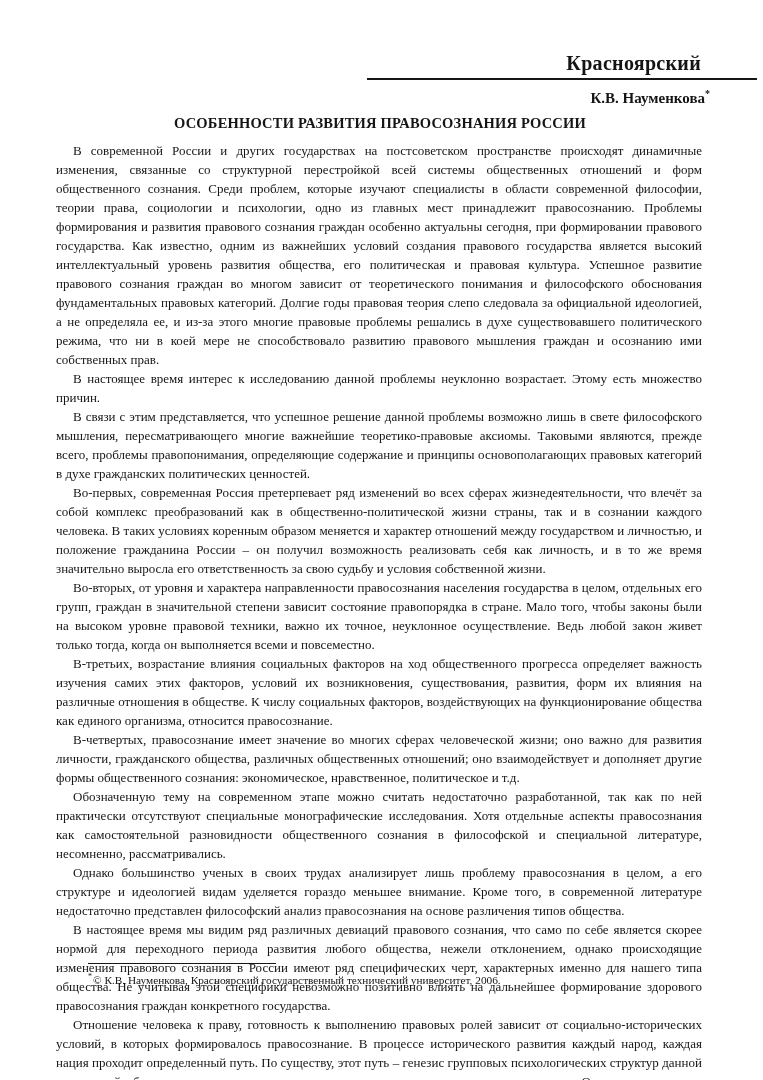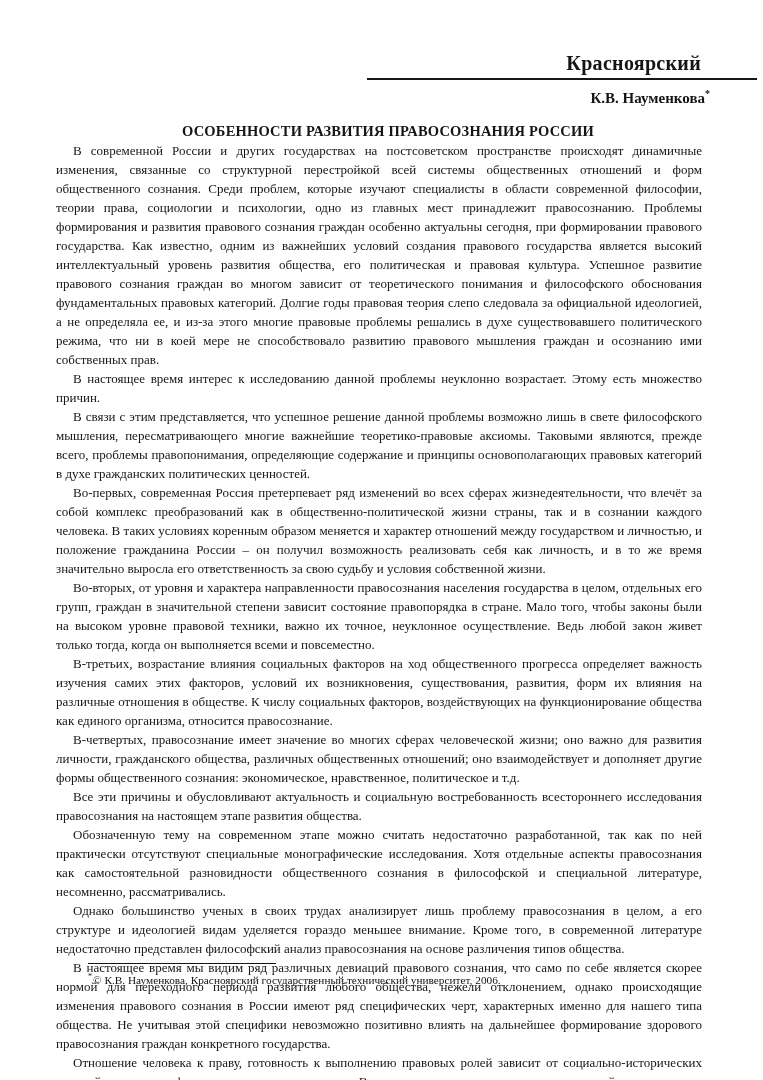--- a/index.html
+++ b/index.html
@@ -46,21 +46,21 @@
   .author-line sup {
     font-size: 10px;
     vertical-align: super;
     line-height: 0;
   }
   .article-title {
     position: absolute;
     top: 115px;
     left: 56px;
     width: 648px;
-    margin: 8px;
+    margin: 0;
     text-align: center;
     font-size: 14.5px;
     font-weight: bold;
     letter-spacing: 0.2px;
   }
   .article-body {
     position: absolute;
     top: 141px;
     left: 56px;
     width: 646px;
@@ -120,21 +120,20 @@
   <h1 class="article-title">ОСОБЕННОСТИ РАЗВИТИЯ ПРАВОСОЗНАНИЯ РОССИИ</h1>
 
   <div class="article-body">
     <p>В современной России и других государствах на постсоветском пространстве происходят динамичные изменения, связанные со структурной перестройкой всей системы общественных отношений и форм общественного сознания. Среди проблем, которые изучают специалисты в области современной философии, теории права, социологии и психологии, одно из главных мест принадлежит правосознанию. Проблемы формирования и развития правового сознания граждан особенно актуальны сегодня, при формировании правового государства. Как известно, одним из важнейших условий создания правового государства является высокий интеллектуальный уровень развития общества, его политическая и правовая культура. Успешное развитие правового сознания граждан во многом зависит от теоретического понимания и философского обоснования фундаментальных правовых категорий. Долгие годы правовая теория слепо следовала за официальной идеологией, а не определяла ее, и из-за этого многие правовые проблемы решались в духе существовавшего политического режима, что ни в коей мере не способствовало развитию правового мышления граждан и осознанию ими собственных прав.</p>
     <p>В настоящее время интерес к исследованию данной проблемы неуклонно возрастает. Этому есть множество причин.</p>
     <p>В связи с этим представляется, что успешное решение данной проблемы возможно лишь в свете философского мышления, пересматривающего многие важнейшие теоретико-правовые аксиомы. Таковыми являются, прежде всего, проблемы правопонимания, определяющие содержание и принципы основополагающих правовых категорий в духе гражданских политических ценностей.</p>
     <p>Во-первых, современная Россия претерпевает ряд изменений во всех сферах жизнедеятельности, что влечёт за собой комплекс преобразований как в общественно-политической жизни страны, так и в сознании каждого человека. В таких условиях коренным образом меняется и характер отношений между государством и личностью, и положение гражданина России – он получил возможность реализовать себя как личность, и в то же время значительно выросла его ответственность за свою судьбу и условия собственной жизни.</p>
     <p>Во-вторых, от уровня и характера направленности правосознания населения государства в целом, отдельных его групп, граждан в значительной степени зависит состояние правопорядка в стране. Мало того, чтобы законы были на высоком уровне правовой техники, важно их точное, неуклонное осуществление. Ведь любой закон живет только тогда, когда он выполняется всеми и повсеместно.</p>
     <p>В-третьих, возрастание влияния социальных факторов на ход общественного прогресса определяет важность изучения самих этих факторов, условий их возникновения, существования, развития, форм их влияния на различные отношения в обществе. К числу социальных факторов, воздействующих на функционирование общества как единого организма, относится правосознание.</p>
     <p>В-четвертых, правосознание имеет значение во многих сферах человеческой жизни; оно важно для развития личности, гражданского общества, различных общественных отношений; оно взаимодействует и дополняет другие формы общественного сознания: экономическое, нравственное, политическое и т.д.</p>
-    <p>Все эти причины и обусловливают актуальность и социальную востребованность всестороннего исследования правосознания на настоящем этапе развития общества.</p>
     <p>Обозначенную тему на современном этапе можно считать недостаточно разработанной, так как по ней практически отсутствуют специальные монографические исследования. Хотя отдельные аспекты правосознания как самостоятельной разновидности общественного сознания в философской и специальной литературе, несомненно, рассматривались.</p>
     <p>Однако большинство ученых в своих трудах анализирует лишь проблему правосознания в целом, а его структуре и идеологией видам уделяется гораздо меньшее внимание. Кроме того, в современной литературе недостаточно представлен философский анализ правосознания на основе различения типов общества.</p>
     <p>В настоящее время мы видим ряд различных девиаций правового сознания, что само по себе является скорее нормой для переходного периода развития любого общества, нежели отклонением, однако происходящие изменения правового сознания в России имеют ряд специфических черт, характерных именно для нашего типа общества. Не учитывая этой специфики невозможно позитивно влиять на дальнейшее формирование здорового правосознания граждан конкретного государства.</p>
     <p>Отношение человека к праву, готовность к выполнению правовых ролей зависит от социально-исторических условий, в которых формировалось правосознание. В процессе исторического развития каждый народ, каждая нация проходит определенный путь. По существу, этот путь – генезис групповых психологических структур данной социальной общности – совпадает с генезисом аналогичных структур всего человечества. Однако два процесса развития - общий (всего человечества) и частный (определенного народа) не являются полностью тождественными.</p>
   </div>
 
   <div class="footnote-rule"></div>
 
   <div class="footnote"><sup>*</sup><span>© К.В. Науменкова, Красноярский государственный технический университет, 2006.</span></div>
 

